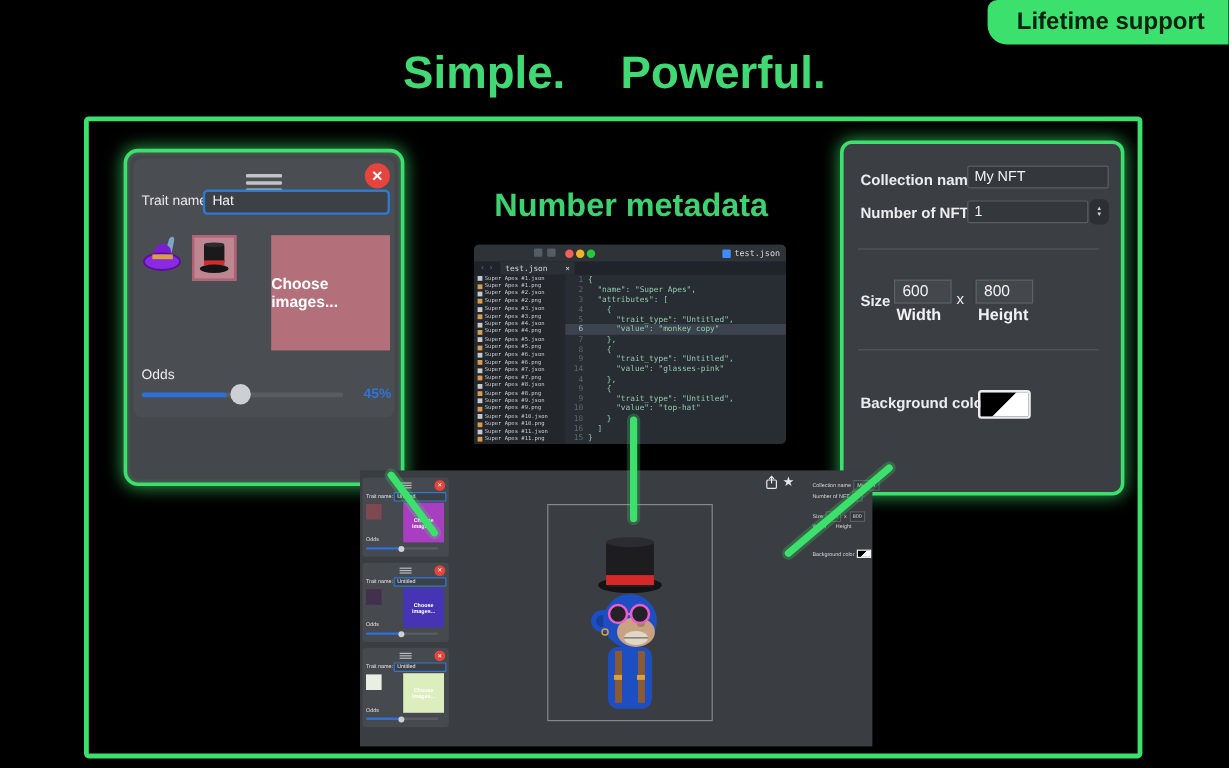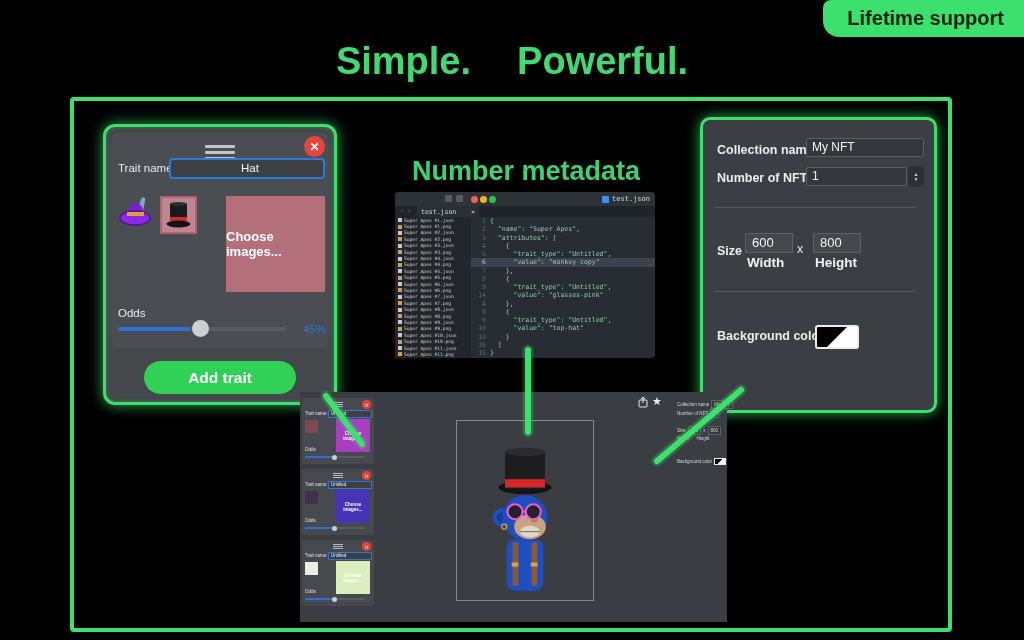--- a/index.html
+++ b/index.html
@@ -23,35 +23,35 @@
   #left-panel{left:103px;top:124px;width:228px;height:275px;background:#44474b;
               border:3px solid #3ce06c;border-radius:12px;
               box-shadow:0 0 14px rgba(60,224,108,.75), inset 0 0 4px rgba(60,224,108,.35);}
   #lp-card{left:5px;top:5px;width:218px;height:216px;background:#4a4d52;border-radius:8px;}
   .hamburger div{width:30px;height:3px;background:#c2c5c8;margin:3px 0;border-radius:1px;}
   .closebtn{width:21px;height:21px;border-radius:50%;background:#e8443e;color:#fff;
             font-size:12px;font-weight:bold;display:flex;align-items:center;justify-content:center;}
   .lp-label{color:#e9eaec;font-size:11.5px;}
   #lp-name-input{left:63px;top:31px;width:146px;height:17px;background:#3d4044;
                  border:2px solid #2d7ad6;border-radius:4px;color:#f2f3f4;font-size:11.5px;
-                 line-height:17px;padding-left:6px;text-align:center;}
+                 line-height:17px;padding-left:6px;}
   #lp-thumb{left:54px;top:69px;width:33px;height:34px;background:#bd8691;border:2px solid #b06274;
             display:flex;align-items:center;justify-content:center;}
   #lp-choose{left:120px;top:69px;width:99px;height:96px;background:#b3707b;display:flex;
              align-items:center;justify-content:center;color:#fff;font-weight:bold;font-size:13px;}
   .slider-track{height:4px;border-radius:2px;background:linear-gradient(to right,#2e6fd8 0 42%,#595c60 42% 100%);}
   #lp-thumbdot{left:86px;top:193px;width:17px;height:17px;border-radius:50%;background:#cdd0d3;}
-  #lp-pct{right:8px;top:196px;color:#2f74d6;font-size:11.5px;font-weight:normal;}
+  #lp-pct{right:8px;top:196px;color:#2f74d6;font-size:11.5px;font-weight:bold;}
   #lp-add{left:38px;top:234px;width:152px;height:33px;border-radius:17px;background:#31d158;
           color:#fff;font-size:15.5px;font-weight:bold;display:flex;align-items:center;justify-content:center;}
 
   
   #meta-heading{left:380px;top:156px;width:292px;text-align:center;color:#3ed172;
                 font-size:27px;font-weight:bold;}
-  #editor{left:395px;top:192px;width:260px;height:166px;background:#282d34;border-radius:4px;
+  #editor{left:395px;top:204px;width:260px;height:166px;background:#282d34;border-radius:4px;
           box-shadow:0 2px 10px rgba(0,0,0,.6);font-family:"DejaVu Sans Mono",monospace;}
   #ed-titlebar{left:0;top:0;width:100%;height:14px;background:#2e3338;border-radius:4px 4px 0 0;}
   .winsq{width:7px;height:7px;background:#565c63;border-radius:1px;}
   .light{width:7px;height:7px;border-radius:50%;}
   #ed-title-right{right:5px;top:3px;display:flex;align-items:center;gap:3px;color:#d4d8dc;font-size:7px;}
   .fileicon-mini{width:7px;height:7px;background:#3f8cff;border-radius:1px;}
   #ed-tabbar{left:0;top:14px;width:100%;height:11px;background:#20242a;color:#6b7280;font-size:7px;}
   #ed-tab{left:22px;top:0;width:62px;height:11px;background:#2b3036;color:#d4d8dc;font-size:6.5px;
           display:flex;align-items:center;justify-content:space-between;padding:0 4px;box-sizing:border-box;}
   #ed-sidebar{left:0;top:25px;width:76px;height:141px;background:#23272c;overflow:hidden;}
@@ -148,21 +148,20 @@
       </svg>
     </div>
 
     <div id="lp-choose" class="abs">Choose images...</div>
 
     <div class="abs lp-label" style="left:12px;top:180px;">Odds</div>
     <div class="abs slider-track" style="left:12px;top:200px;width:168px;"></div>
     <div id="lp-thumbdot" class="abs"></div>
     <div id="lp-pct" class="abs">45%</div>
 
-    <div id="lp-add" class="abs">Add trait</div>
   </div>
 
   <div id="meta-heading" class="abs">Number metadata</div>
 
   <div id="editor" class="abs">
     <div id="ed-titlebar" class="abs">
       <div class="abs winsq" style="left:50px;top:3px;"></div>
       <div class="abs winsq" style="left:61px;top:3px;"></div>
       <div class="abs light" style="left:76px;top:3.5px;background:#f45f58;"></div>
       <div class="abs light" style="left:85px;top:3.5px;background:#f0b429;"></div>

